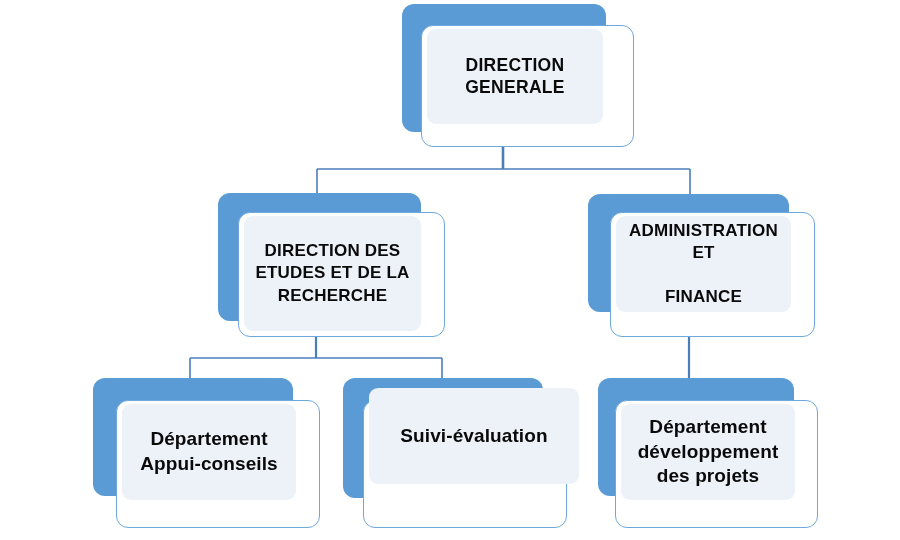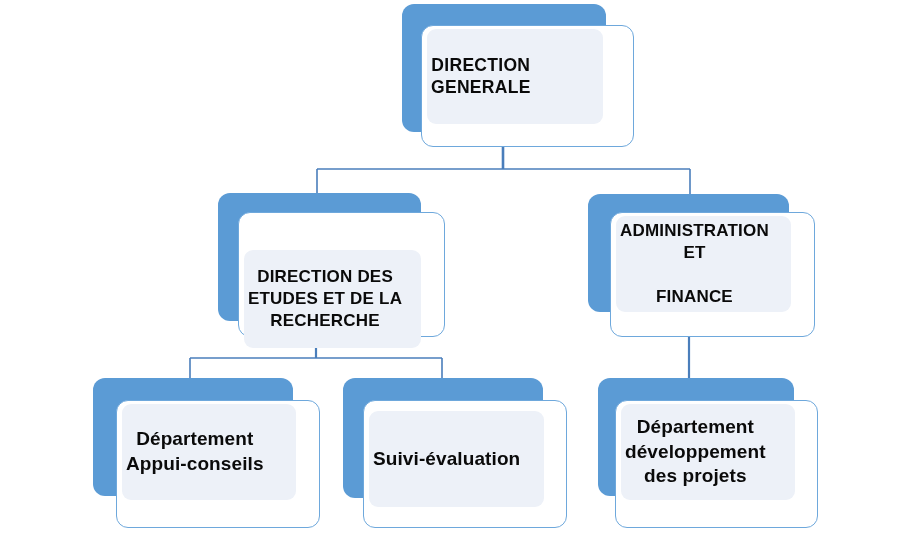--- a/index.html
+++ b/index.html
@@ -30,21 +30,21 @@
     border:1.3px solid #6ea8dc;
     border-radius:12px;
     box-sizing:border-box;
   }
   .node .fill{
     position:absolute;
     background:#edf1f8;
     border-radius:9px;
     display:flex;
     align-items:center;
-    justify-content:flex-start;
+    justify-content:center;
     text-align:center;
     box-sizing:border-box;
   }
   .node .label{
     color:#0a0a0a;
     font-weight:bold;
     line-height:1.22;
     letter-spacing:0.1px;
     white-space:pre-line;
     padding:0 4px;
@@ -87,21 +87,21 @@
     <div class="card" style="left:19px;top:21px;width:213px;height:122px;"></div>
     <div class="fill" style="left:25px;top:25px;width:176px;height:95px;">
       <span class="label">DIRECTION
 GENERALE</span>
     </div>
   </div>
 
   <div class="node caps2" style="left:218px;top:193px;width:227px;height:144px;">
     <div class="shadow" style="left:0;top:0;width:203px;height:128px;"></div>
     <div class="card" style="left:20px;top:19px;width:207px;height:125px;"></div>
-    <div class="fill" style="left:26px;top:23px;width:177px;height:98px;margin-top:34px;">
+    <div class="fill" style="left:26px;top:23px;width:177px;height:115px;">
       <span class="label">DIRECTION  DES
 ETUDES ET DE LA
 RECHERCHE</span>
     </div>
   </div>
 
   <div class="node caps2" style="left:588px;top:194px;width:227px;height:143px;padding-left:44px;">
     <div class="shadow" style="left:0;top:0;width:201px;height:118px;"></div>
     <div class="card" style="left:22px;top:18px;width:205px;height:125px;"></div>
     <div class="fill" style="left:28px;top:22px;width:175px;height:96px;">
@@ -117,21 +117,21 @@
     <div class="card" style="left:23px;top:22px;width:204px;height:128px;"></div>
     <div class="fill" style="left:29px;top:26px;width:174px;height:96px;">
       <span class="label">Département
 Appui-conseils</span>
     </div>
   </div>
 
   <div class="node mixed" style="left:343px;top:378px;width:224px;height:151px;">
     <div class="shadow" style="left:0;top:0;width:200px;height:120px;"></div>
     <div class="card" style="left:20px;top:22px;width:204px;height:128px;"></div>
-    <div class="fill" style="left:26px;top:33px;width:175px;height:96px;">
+    <div class="fill" style="left:26px;top:10px;width:210px;height:96px;">
       <span class="label">Suivi-évaluation</span>
     </div>
   </div>
 
   <div class="node mixed" style="left:598px;top:378px;width:220px;height:151px;">
     <div class="shadow" style="left:0;top:0;width:196px;height:118px;"></div>
     <div class="card" style="left:17px;top:22px;width:203px;height:128px;"></div>
     <div class="fill" style="left:23px;top:26px;width:174px;height:96px;">
       <span class="label">Département
 développement

